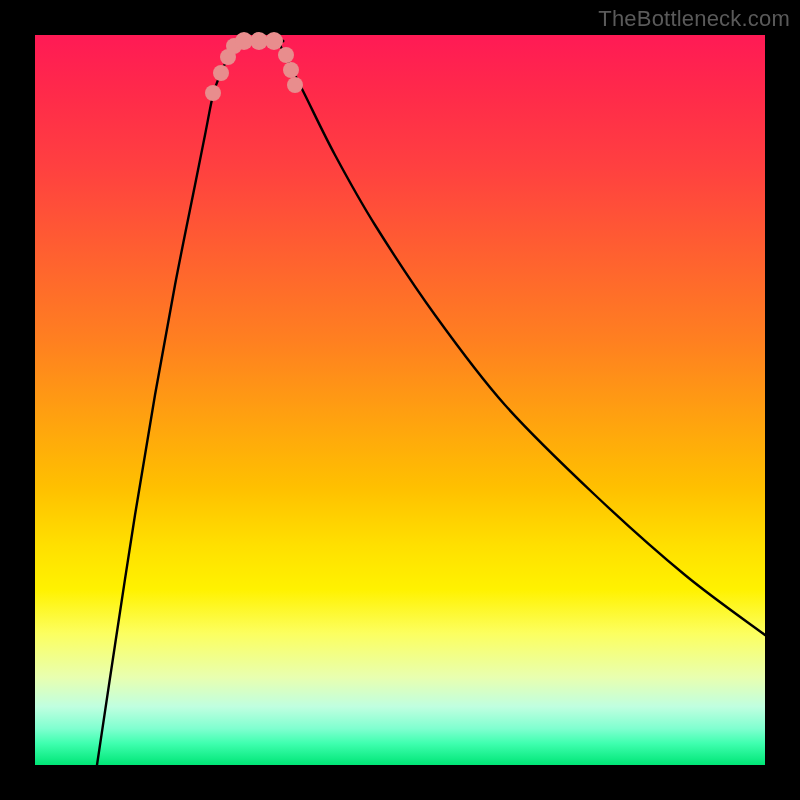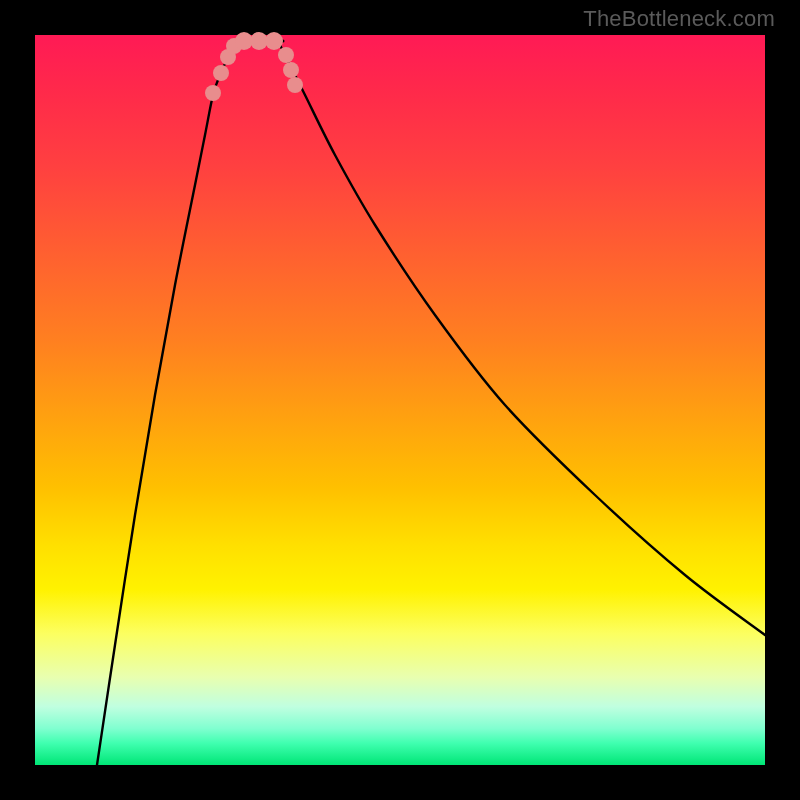--- a/index.html
+++ b/index.html
@@ -30,21 +30,21 @@
       #e8ffb0 88%,
       #c0ffe0 92%,
       #80ffd0 95%,
       #40ffb0 97%,
       #00e676 100%
     );
   }
   .watermark {
     position: absolute;
     top: 6px;
-    right: 25px;
+    right: 10px;
     font-family: Arial, Helvetica, sans-serif;
     font-size: 22px;
     font-weight: 500;
     color: #5a5a5a;
     letter-spacing: 0.2px;
   }
   svg.curve {
     position: absolute;
     left: 0; top: 0;
     width: 730px; height: 730px;

